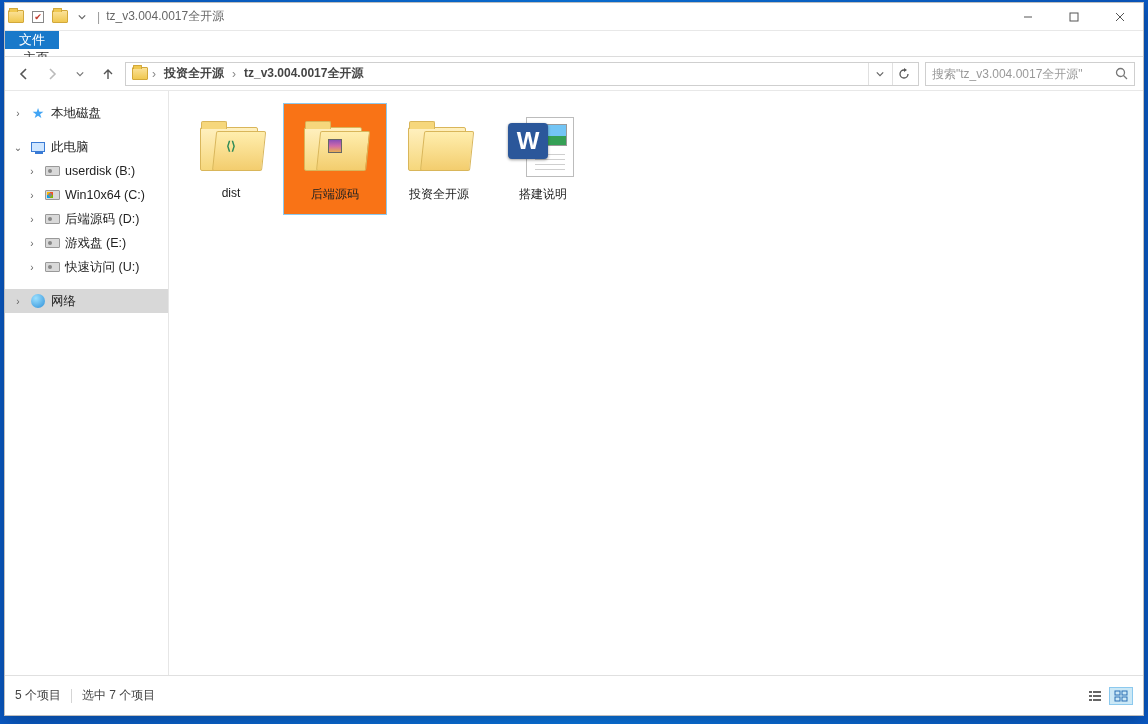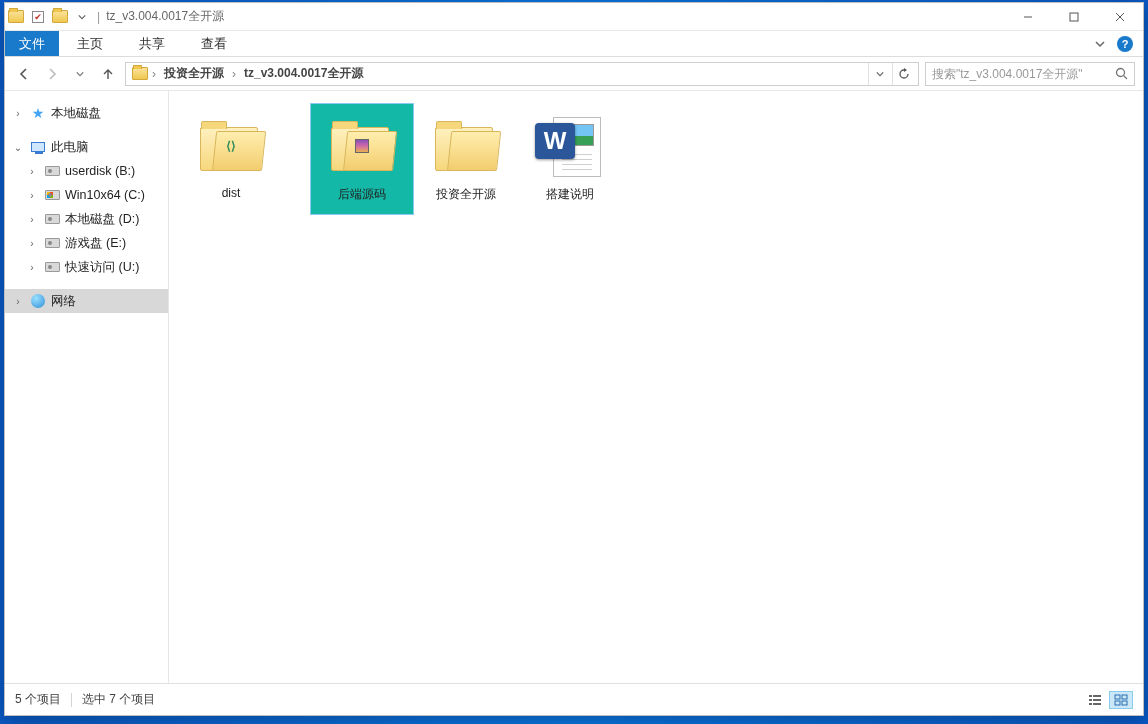--- a/index.html
+++ b/index.html
@@ -73,20 +73,21 @@
   .chk-icon { width: 12px; height: 12px; border: 1px solid #888; display: inline-flex; align-items:center; justify-content:center; font-size:9px; color:#c0392b;}
   
   .ribbon {
     height: 26px;
     display: flex;
     align-items: stretch;
     background: #ffffff;
     border-bottom: 1px solid #dcdcdc;
     font-size: 13px;
     color: #333;
+    flex-direction: column;
   }
   .ribbon .file-tab {
     width: 54px;
     background: #1979ca;
     color: #fff;
     display: flex; align-items: center; justify-content: center;
   }
   .ribbon .tab {
     padding: 0 18px;
     display: flex; align-items: center;
@@ -200,23 +201,22 @@
     width: 104px;
     height: 112px;
     display: flex; flex-direction: column; align-items: center;
     padding-top: 6px;
     border: 1px solid transparent;
     font-size: 12px;
     color: #222;
     text-align: center;
   }
   .item.selected {
-    background: #14b8a6;
+    background: #f97316;
     border-color: #8cc9ee;
-    margin-left: 27px;
   }
   .item .thumb {
     width: 72px; height: 72px;
     display:flex; align-items:center; justify-content:center;
     margin-bottom: 4px;
   }
   .bigfolder {
     width: 62px; height: 50px;
     position: relative;
   }
@@ -288,21 +288,21 @@
   .word-w{
     position:absolute; left:0; top:12px;
     width:40px; height:36px;
     background:#2b579a; border-radius:4px;
     color:#fff; font-weight:bold; font-size:24px;
     display:flex; align-items:center; justify-content:center;
     box-shadow: 0 1px 3px rgba(0,0,0,0.4);
   }
   
   .statusbar {
-    height: 32px;
+    height: 40px;
     border-top: 1px solid #e0e0e0;
     display: flex; align-items: center;
     font-size: 12px; color: #444;
     padding: 0 10px;
     background: #fff;
   }
   .statusbar .sep { width: 1px; height: 14px; background:#d5d5d5; margin: 0 10px;}
   .statusbar .right { margin-left:auto; display:flex; gap:2px;}
   .view-btn {
     width: 24px; height: 18px;
@@ -455,21 +455,21 @@
         <span class="ico">
             <span class="drive win"></span>
           </span>
         <span>Win10x64 (C:)</span>
       </div>
       <div class="tree-item indent1">
         <span class="exp">›</span>
         <span class="ico">
             <span class="drive"></span>
           </span>
-        <span>本地磁盘 (D:)</span>
+        <span>后端源码 (D:)</span>
       </div>
       <div class="tree-item indent1">
         <span class="exp">›</span>
         <span class="ico">
             <span class="drive"></span>
           </span>
         <span>游戏盘 (E:)</span>
       </div>
       <div class="tree-item indent1">
         <span class="exp">›</span>

